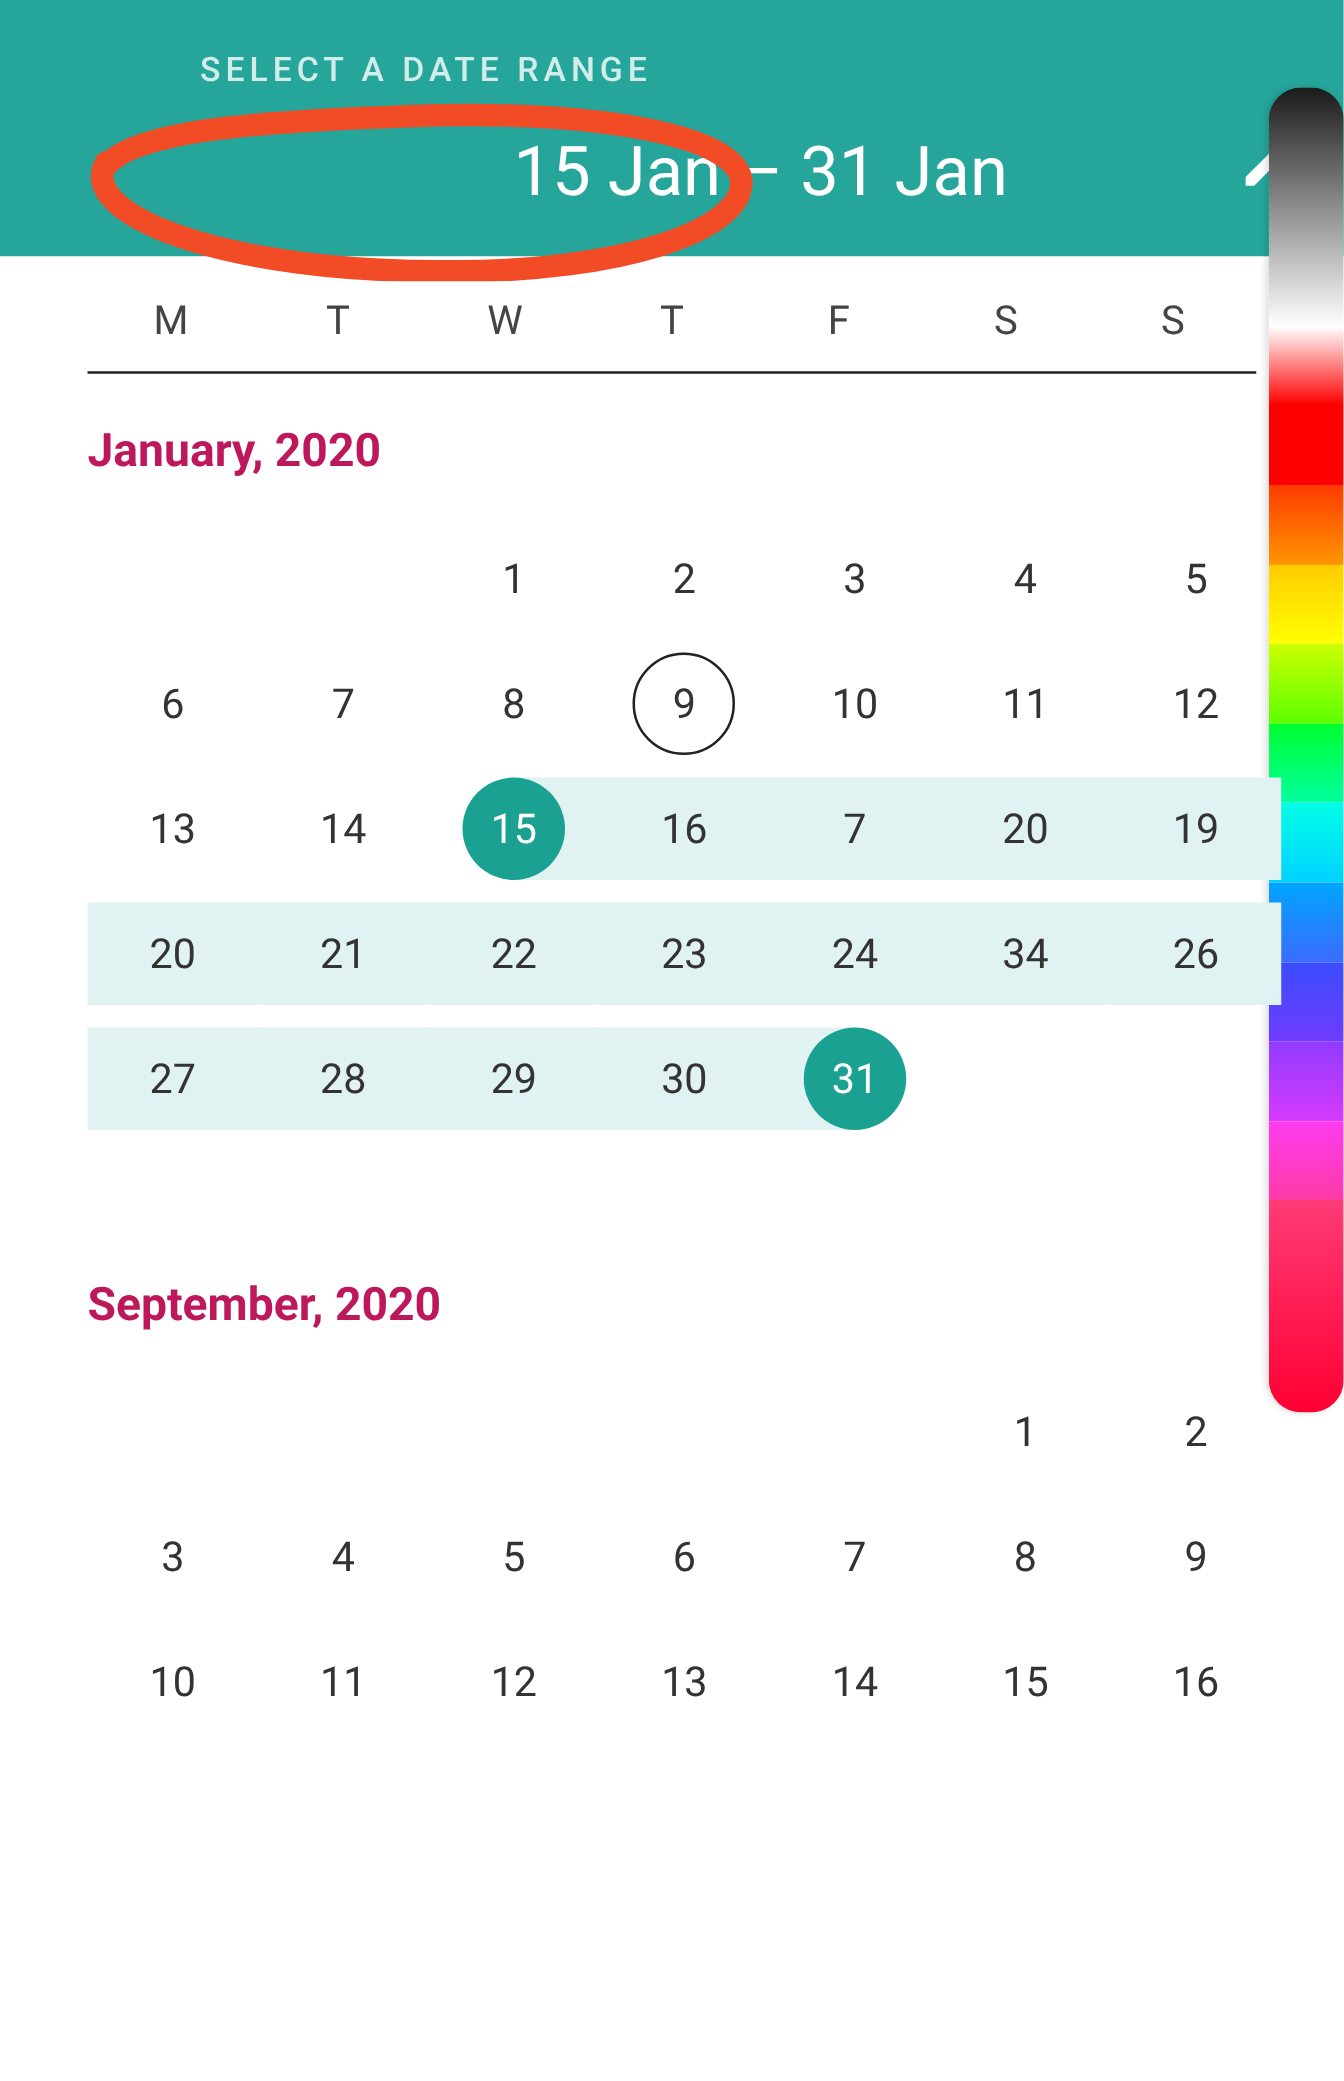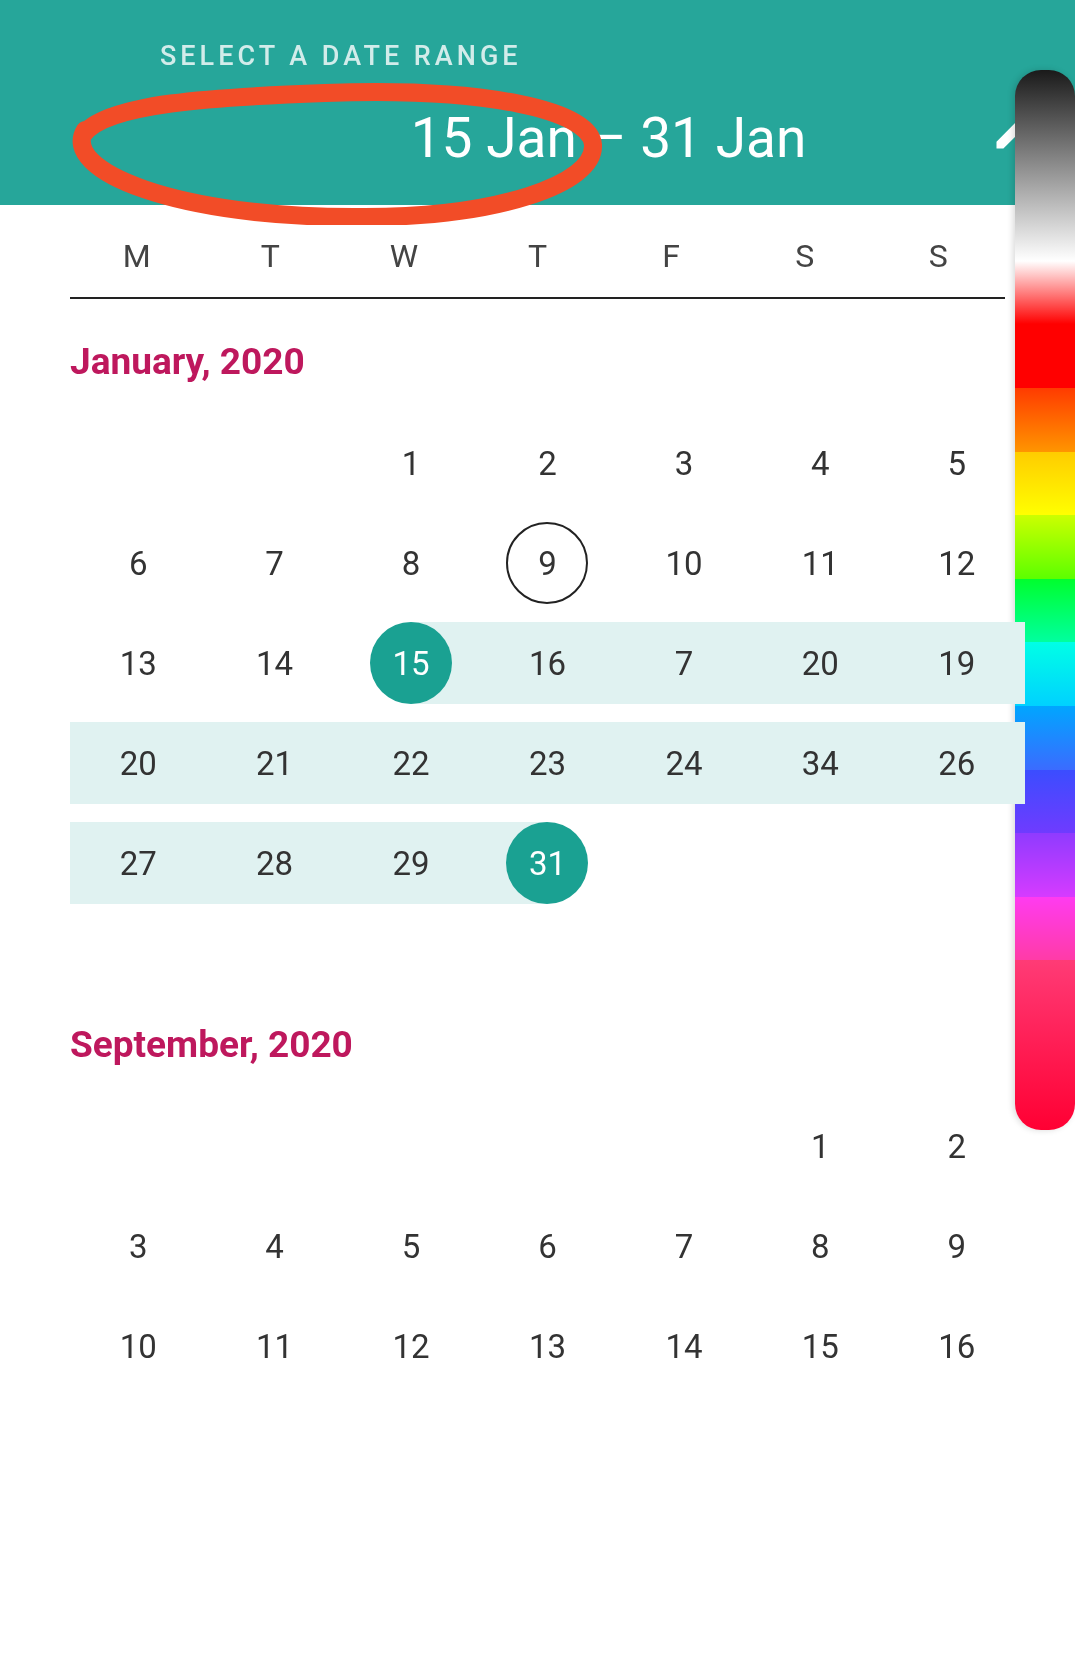--- a/index.html
+++ b/index.html
@@ -266,20 +266,23 @@
         </div>
         <div class="cell in-range">
           <span class="num">27</span>
         </div>
         <div class="cell in-range">
           <span class="num">28</span>
         </div>
         <div class="cell in-range">
           <span class="num">29</span>
         </div>
+        <div class="cell in-range">
+          <span class="num">30</span>
+        </div>
         <div class="cell range-end">
           <span class="num">31</span>
         </div>
       </div>
       <div class="month-label" style="margin-top: 110px;">September, 2020</div>
       <div class="grid">
         <div class="cell empty"></div>
         <div class="cell empty"></div>
         <div class="cell empty"></div>
         <div class="cell empty"></div>

